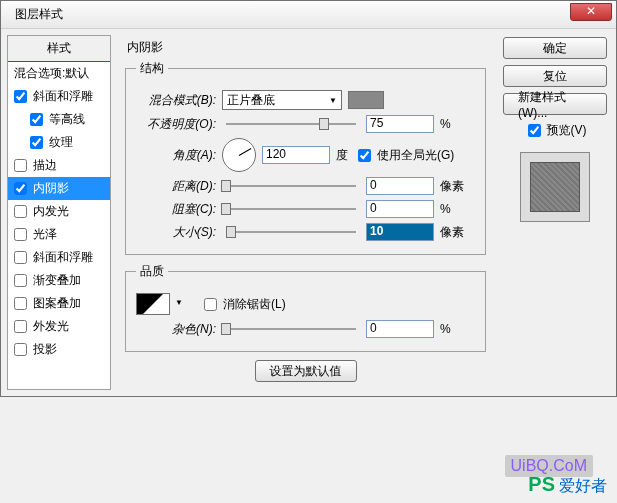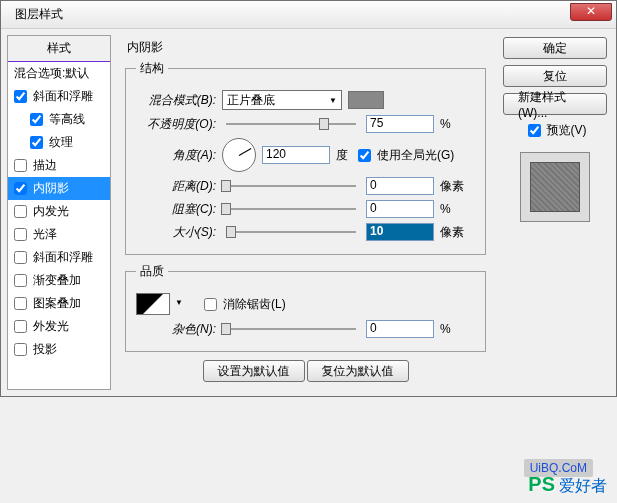--- a/index.html
+++ b/index.html
@@ -33,21 +33,21 @@
 .contour-swatch::after { content: "▼"; position: absolute; right: -14px; top: 4px; font-size: 8px; }
 .btn { height: 22px; border: 1px solid #707070; background: linear-gradient(#fdfdfd, #e0e0e0); border-radius: 3px; padding: 0 14px; display: inline-flex; align-items: center; justify-content: center; }
 .right-panel { width: 110px; padding: 2px 0; display: flex; flex-direction: column; gap: 6px; align-items: center; }
 .right-panel .btn { width: 104px; }
 .preview-box { width: 70px; height: 70px; border: 1px solid #888; background: #ddd; display: flex; align-items: center; justify-content: center; margin-top: 6px; }
 .preview-inner { width: 50px; height: 50px; background: repeating-linear-gradient(45deg,#888 0,#888 2px,#777 2px,#777 4px); border: 1px solid #555; }
 .btn-row { display: flex; gap: 2px; justify-content: center; margin-top: 6px; }
 .watermark { position: absolute; bottom: 6px; right: 10px; display: flex; align-items: baseline; gap: 4px; }
 .wm1 { color: #0a5; font-weight: bold; font-size: 20px; text-shadow: 1px 1px #fff; }
 .wm2 { color: #06c; font-size: 16px; }
-.wm3 { position: absolute; bottom: 26px; right: 24px; color: #1d4ed8; background: rgba(0,0,0,0.15); font-size: 12px; padding: 2px 6px; border-radius: 2px; }
+.wm3 { position: absolute; bottom: 26px; right: 24px; color: #8b5cf6; background: rgba(0,0,0,0.15); font-size: 16px; padding: 2px 6px; border-radius: 2px; }
 .checkbox-lbl { display: flex; align-items: center; gap: 3px; }
 </style>
 </head>
 <body>
 
 <div class="dialog">
   <div class="titlebar">
     <span>图层样式</span>
     <div class="close-btn"><span>✕</span></div>
   </div>
@@ -186,23 +186,20 @@
             </div>
           <div class="num-input">0</div>
           <span class="unit">%</span>
         </div>
       </fieldset>
 
       <div class="btn-row">
         <div class="btn">
             <span>设置为默认值</span>
           </div>
-        <div class="btn">
-            <span>复位为默认值</span>
-          </div>
       </div>
     </div>
 
     <div class="right-panel">
       <div class="btn">
           <span>确定</span>
         </div>
       <div class="btn">
           <span>复位</span>
         </div>

